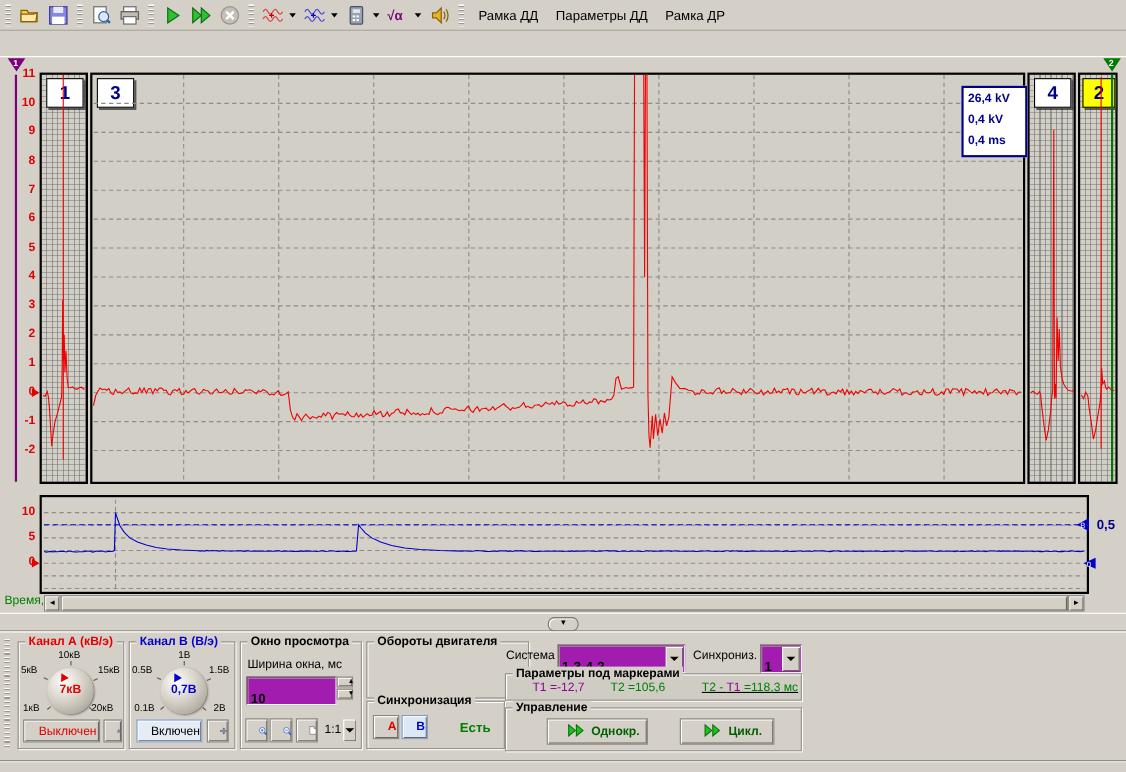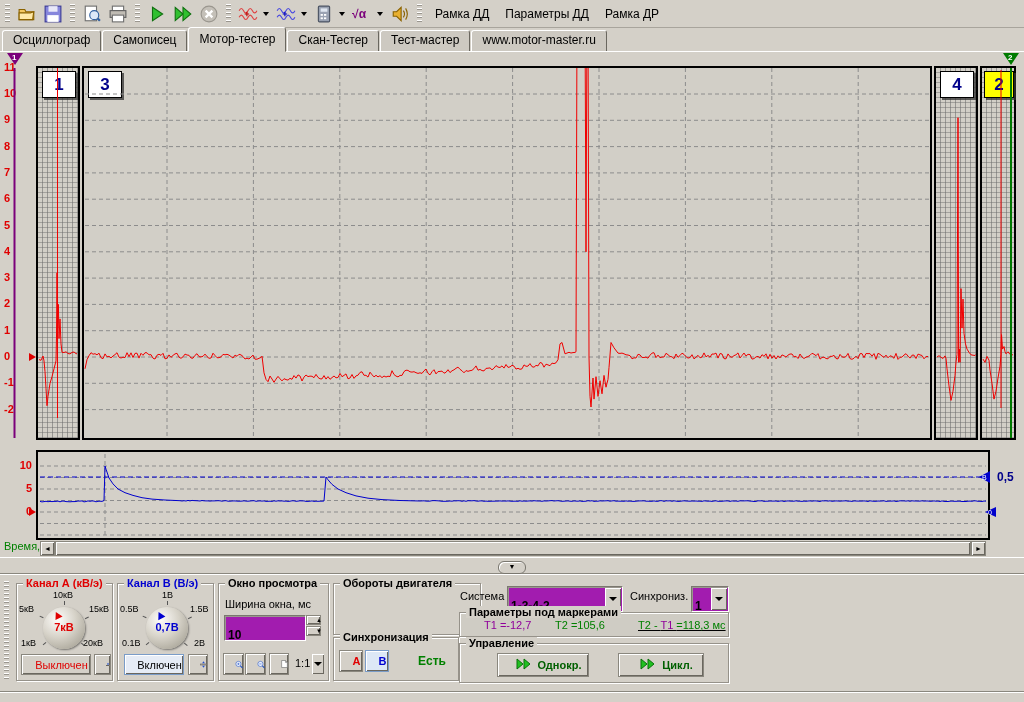--- a/index.html
+++ b/index.html
@@ -21,21 +21,21 @@
   .tab.active{height:23px;line-height:22px;background:#d4d0c8;border-bottom:1px solid #d4d0c8;position:relative;z-index:5;}
   #tabline{left:0;top:51px;width:1024px;height:2px;background:#d4d0c8;border-top:1px solid #fff;position:absolute;z-index:1;}
   
   .segbox{position:absolute;top:66px;height:374px;border:2px solid #000;background:#d2cfc7;box-sizing:border-box;}
   .dense{background-image:
       repeating-linear-gradient(to right,transparent 0 4px,rgba(105,105,105,.55) 4px 5px),
       repeating-linear-gradient(to bottom,transparent 0 4px,rgba(105,105,105,.45) 4px 5px);}
   .cyl{position:absolute;top:71px;width:32px;height:25px;background:#fff;border:1px solid #000;
        box-shadow:2px 2px 0 rgba(50,50,50,.75);color:#00008b;font-weight:bold;font-size:17px;
        text-align:center;line-height:25px;z-index:3;}
-  .ylab{position:absolute;width:28px;text-align:left;color:#e00000;font-weight:bold;font-size:11px;}
+  .ylab{position:absolute;width:28px;text-align:right;color:#e00000;font-weight:bold;font-size:11px;}
   .tri-marker{position:absolute;width:0;height:0;border-left:8px solid transparent;border-right:8px solid transparent;z-index:6;}
   .tri-txt{position:absolute;color:#fff;font-size:8px;font-weight:bold;z-index:7;}
   #readout{left:874px;top:78px;width:52px;height:60px;background:#fff;border:2px solid #00008b;z-index:8;
            color:#00008b;font-weight:bold;font-size:11px;line-height:19px;padding:1px 0 0 4px;position:absolute;}
   .rarrow{position:absolute;width:0;height:0;border-top:4px solid transparent;border-bottom:4px solid transparent;border-left:7px solid #e00000;}
   
   #tlbox{left:36px;top:450px;width:954px;height:90px;border:2px solid #000;background:#d4d0c8;box-sizing:border-box;position:absolute;}
   .tl-lab{position:absolute;width:30px;text-align:right;color:#e00000;font-weight:bold;font-size:11px;}
   
   .sb{position:absolute;background:#f0eee8;}
@@ -171,28 +171,20 @@
         </svg>
     </div>
     <div class="grip"></div>
     <div id="menubar" style="display:flex;">
         <div class="menuitem">Рамка ДД</div>
         <div class="menuitem">Параметры ДД</div>
         <div class="menuitem">Рамка ДР</div>
       </div>
   </div>
 
-  <div id="tabs">
-      <div class="tab">Осциллограф</div>
-      <div class="tab">Самописец</div>
-      <div class="tab active">Мотор-тестер</div>
-      <div class="tab">Скан-Тестер</div>
-      <div class="tab">Тест-мастер</div>
-      <div class="tab">www.motor-master.ru</div>
-    </div>
   <div id="tabline"></div>
 
   <div class="abs" id="scope-ylabels">
       <div class="ylab" style="left: 4px; top: 60.7px;">11</div>
       <div class="ylab" style="left: 4px; top: 87px;">10</div>
       <div class="ylab" style="left: 4px; top: 113.3px;">9</div>
       <div class="ylab" style="left: 4px; top: 139.6px;">8</div>
       <div class="ylab" style="left: 4px; top: 165.9px;">7</div>
       <div class="ylab" style="left: 4px; top: 192.2px;">6</div>
       <div class="ylab" style="left: 4px; top: 218.5px;">5</div>
@@ -262,20 +254,25 @@
         </g>
         <line x1="14.5" y1="13" x2="14.5" y2="383" stroke="#7b007b" stroke-width="2"></line>
         <line x1="1011" y1="13" x2="1011" y2="383" stroke="#007b00" stroke-width="2"></line>
       </svg></div>
 
   <div class="tri-marker" style="left:7px;top:53px;border-top:12px solid #7b007b;"></div>
   <div class="tri-txt" style="left:12px;top:53px;">1</div>
   <div class="tri-marker" style="left:1003px;top:53px;border-top:12px solid #007b00;"></div>
   <div class="tri-txt" style="left:1008px;top:53px;">2</div>
 
+  <div id="readout">
+    <div>26,4 kV</div>
+    <div>0,4 kV</div>
+    <div>0,4 ms</div>
+  </div>
 
   <div class="tl-lab" style="left:2px;top:459px;">10</div>
   <div class="tl-lab" style="left:2px;top:482px;">5</div>
   <div class="tl-lab" style="left:2px;top:505px;">0</div>
   <div class="rarrow" style="left:29px;top:508px;"></div>
   <div id="tlbox"></div>
   <div id="tl-svg-holder" class="abs" style="left:0;top:450px;width:1024px;height:106px;z-index:4;pointer-events:none;"><svg width="1024" height="106" viewBox="0 0 1024 106">
         <defs>
           <clipPath id="ct">
             <rect x="40" y="4" width="946" height="82"></rect>

